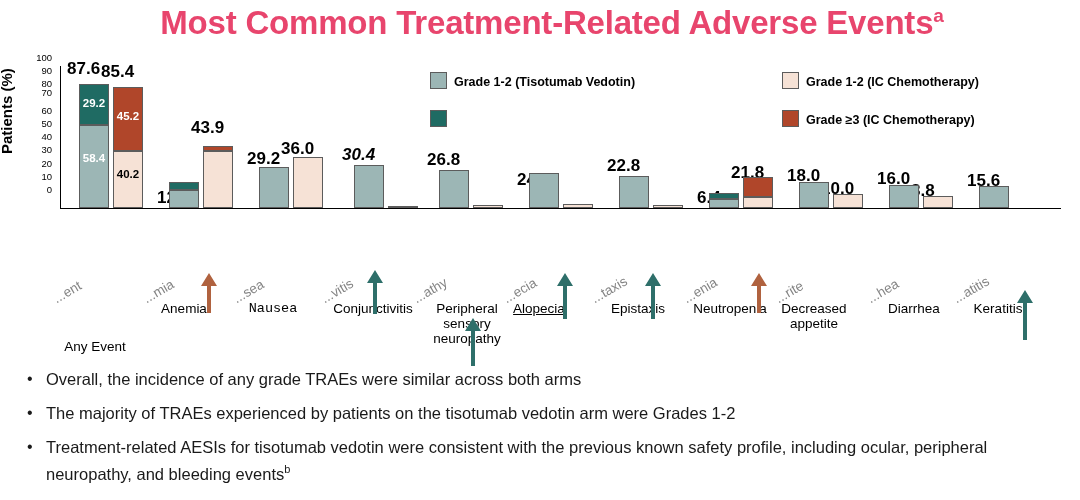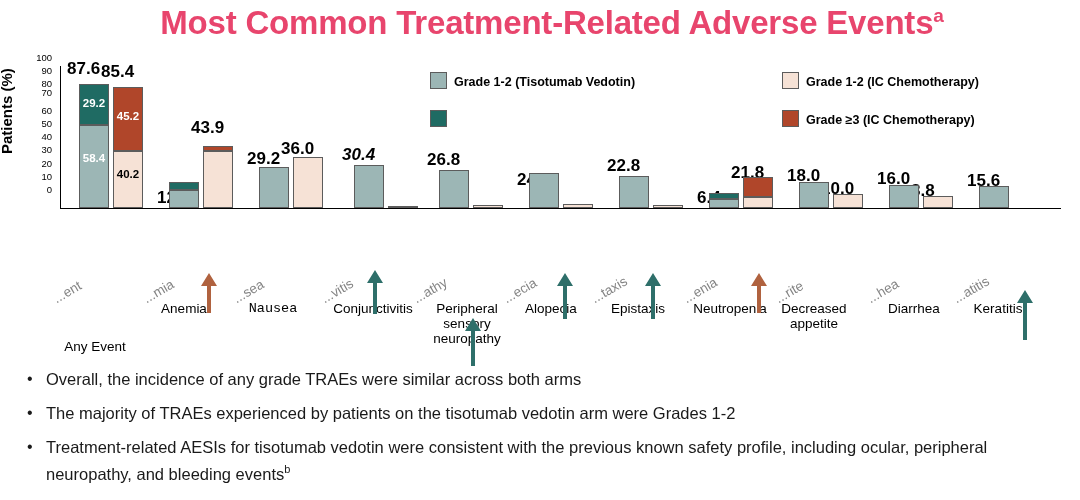--- a/index.html
+++ b/index.html
@@ -381,21 +381,21 @@
       <div class="xrot" style="left:872px; top:28px;">...hea</div>
       <div class="xrot" style="left:958px; top:28px;">...atitis</div>
 
       <div class="xflat" style="left:30px;  top:38px; width:130px;margin-top:38px;">Any Event</div>
       <div class="xflat" style="left:124px; top:38px; width:120px;">Anemia</div>
       <div class="xflat" style="left:213px; top:38px; width:120px;font-family:Liberation Mono, monospace;">Nausea</div>
       <div class="xflat" style="left:288px; top:38px; width:170px;">Conjunctivitis</div>
       <div class="xflat" style="left:412px; top:38px; width:110px; white-space:pre-line;">Peripheral
 sensory
 neuropathy</div>
-      <div class="xflat" style="left:486px; top:38px; width:130px;">Alopecia</div>
+      <div class="xflat" style="left:474px; top:38px; width:130px;text-decoration:underline;">Alopecia</div>
       <div class="xflat" style="left:578px; top:38px; width:120px;">Epistaxis</div>
       <div class="xflat" style="left:660px; top:38px; width:140px;">Neutropenia</div>
       <div class="xflat" style="left:748px; top:38px; width:132px; white-space:pre-line;">Decreased
 appetite</div>
       <div class="xflat" style="left:854px; top:38px; width:120px;">Diarrhea</div>
       <div class="xflat" style="left:938px; top:38px; width:120px;">Keratitis</div>
     </div>
 
   </div>
 

